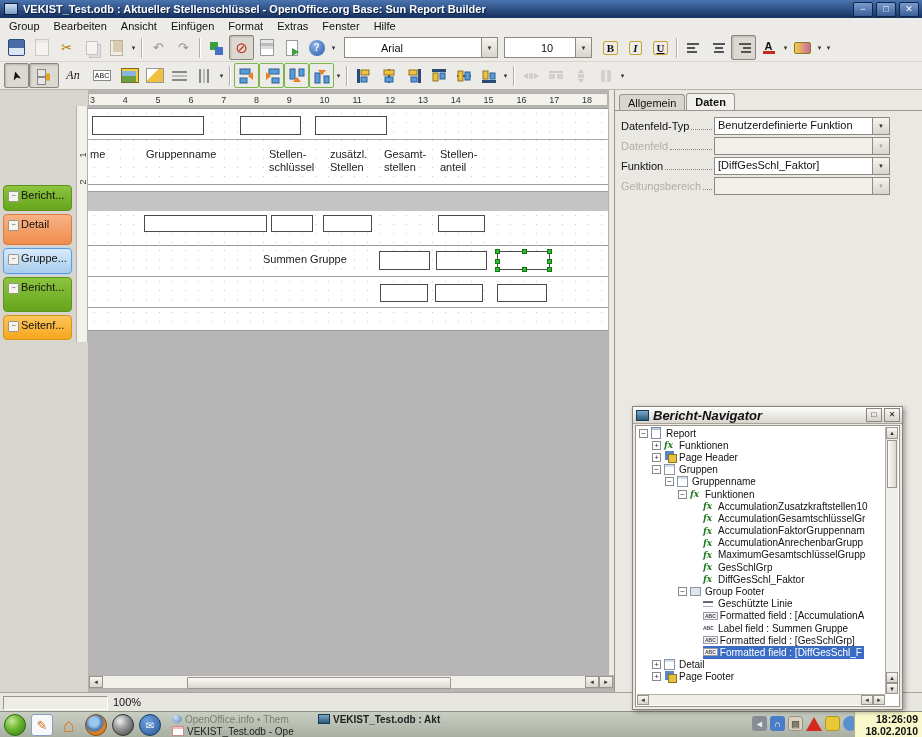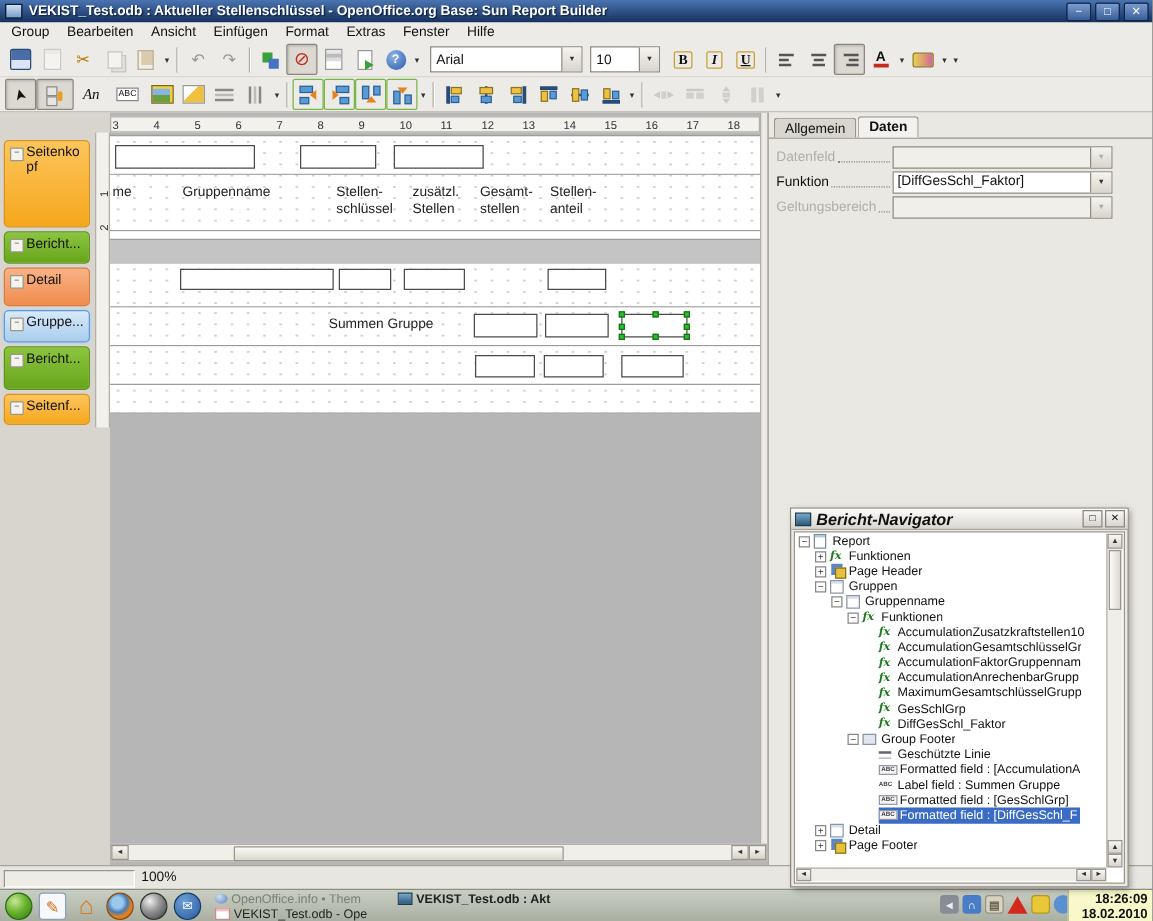--- a/index.html
+++ b/index.html
@@ -18,21 +18,21 @@
   #menubar span{padding:1px 7px;}
   
   .tbar{position:absolute;left:0;width:100%;display:flex;align-items:center;padding-left:4px;box-sizing:border-box;background:#edebe7;}
   #tb1{top:34px;height:28px;border-bottom:1px solid #d8d5ce;}
   #tb2{top:62px;height:28px;border-bottom:1px solid #b8b4ac;}
   .tb{width:23px;height:23px;display:flex;align-items:center;justify-content:center;border:1px solid transparent;border-radius:2px;flex:none;}
   .tb.pressed{border:1px solid #8a867e;background:#dcd9d2;box-shadow:inset 1px 1px 2px #b8b4ac;}
   .tb.dis{opacity:.4;}
   .sep{width:1px;height:20px;background:#b4b0a8;border-right:1px solid #fff;margin:0 3px;flex:none;}
   .caret{width:9px;font-size:7px;color:#333;text-align:center;flex:none;}
-  .combo{height:19px;background:#fff;border:1px solid #8e8a82;display:flex;align-items:center;flex:none;}
+  .combo{height:19px;background:#fff;border:1px solid #8e8a82;display:flex;align-items:center;flex:none;padding-left:32px;}
   .combo .cval{flex:1;padding:0 4px;white-space:nowrap;overflow:hidden;}
   .combo .cbtn{width:15px;height:100%;background:linear-gradient(#f6f4f0,#d9d5cd);border-left:1px solid #8e8a82;
      font-size:6px;display:flex;align-items:center;justify-content:center;color:#333;}
   .glyph{font-size:13px;line-height:1;}
   .bld{font-weight:bold;font-family:"Liberation Serif",serif;}
   
   .i-save{width:15px;height:15px;background:linear-gradient(#4a6da8 55%,#dce6f2 55%);border:1px solid #2a4a78;border-radius:2px;}
   .i-page{width:12px;height:15px;background:#fff;border:1px solid #999;box-shadow:inset 0 3px 0 #e8e8e8;}
   .i-copy{width:10px;height:12px;background:#fff;border:1px solid #888;box-shadow:3px 3px 0 -1px #cfcfcf,3px 3px 0 0 #888;}
   .i-paste{width:11px;height:14px;background:#c09a5a;border:1px solid #7a5c28;box-shadow:inset 2px -3px 0 #f4f4f0;}
@@ -423,24 +423,20 @@
         <svg width="12" height="14">
           <rect x="1" y="1" width="4" height="12" fill="#aaa"></rect>
           <rect x="7" y="1" width="4" height="12" fill="#aaa"></rect>
         </svg>
       </span>
     <span class="caret">▾</span>
   </div>
 
   <div id="main">
 
-    <div class="sectab c-orange" style="top:22px;height:70px">
-      <span class="coll">−</span>
-      <span>Seitenkopf</span>
-    </div>
     <div class="sectab c-green" style="top:95px;height:26px">
       <span class="coll">−</span>
       <span>Bericht...</span>
     </div>
     <div class="sectab c-salmon" style="top:124px;height:31px">
       <span class="coll">−</span>
       <span>Detail</span>
     </div>
     <div class="sectab c-sel" style="top:158px;height:26px">
       <span class="coll">−</span>
@@ -543,20 +539,28 @@
       </div>
     </div>
 
     <div id="rightpanel">
       <div id="ptabs">
         <span class="ptab">Allgemein</span>
         <span class="ptab active">Daten</span>
       </div>
       <div style="height:4px"></div>
       <div class="prow">
+        <span class="plabel">Datenfeld-Typ</span>
+        <span class="pdots"></span>
+        <span class="dd">
+          <span class="ddval">Benutzerdefinierte Funktion</span>
+          <span class="ddbtn">▼</span>
+        </span>
+      </div>
+      <div class="prow">
         <span class="plabel dis">Datenfeld</span>
         <span class="pdots"></span>
         <span class="dd dis">
           <span class="ddval"></span>
           <span class="ddbtn">▼</span>
         </span>
       </div>
       <div class="prow">
         <span class="plabel">Funktion</span>
         <span class="pdots"></span>

